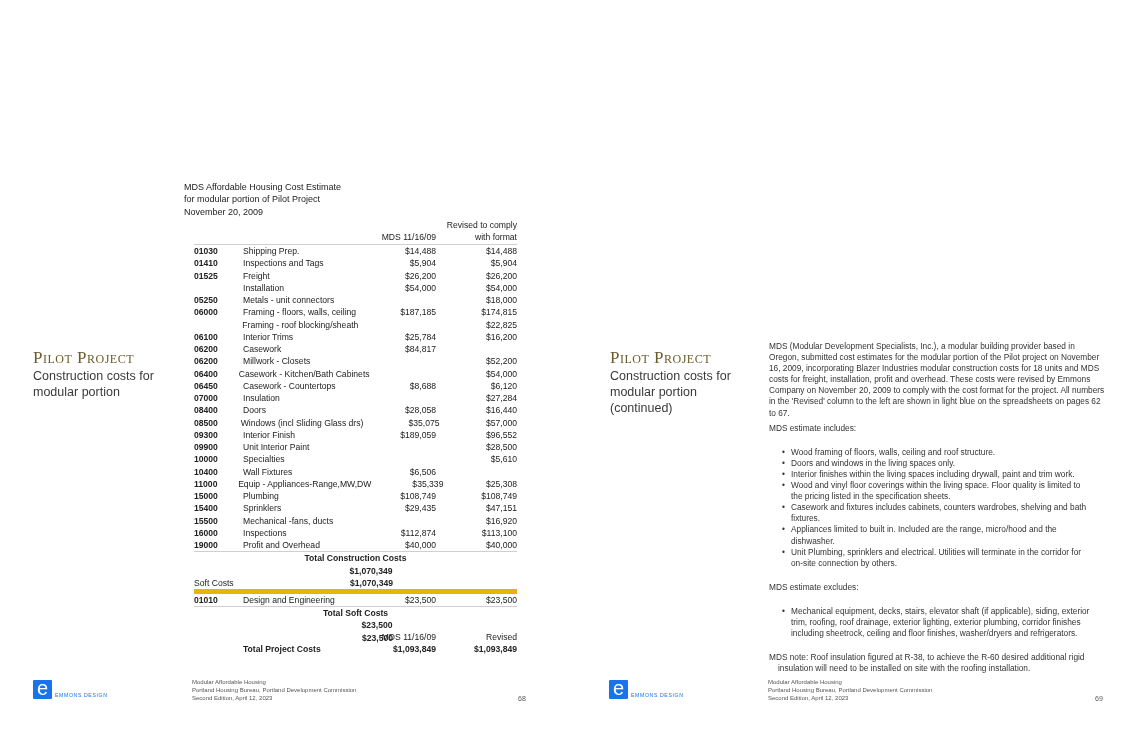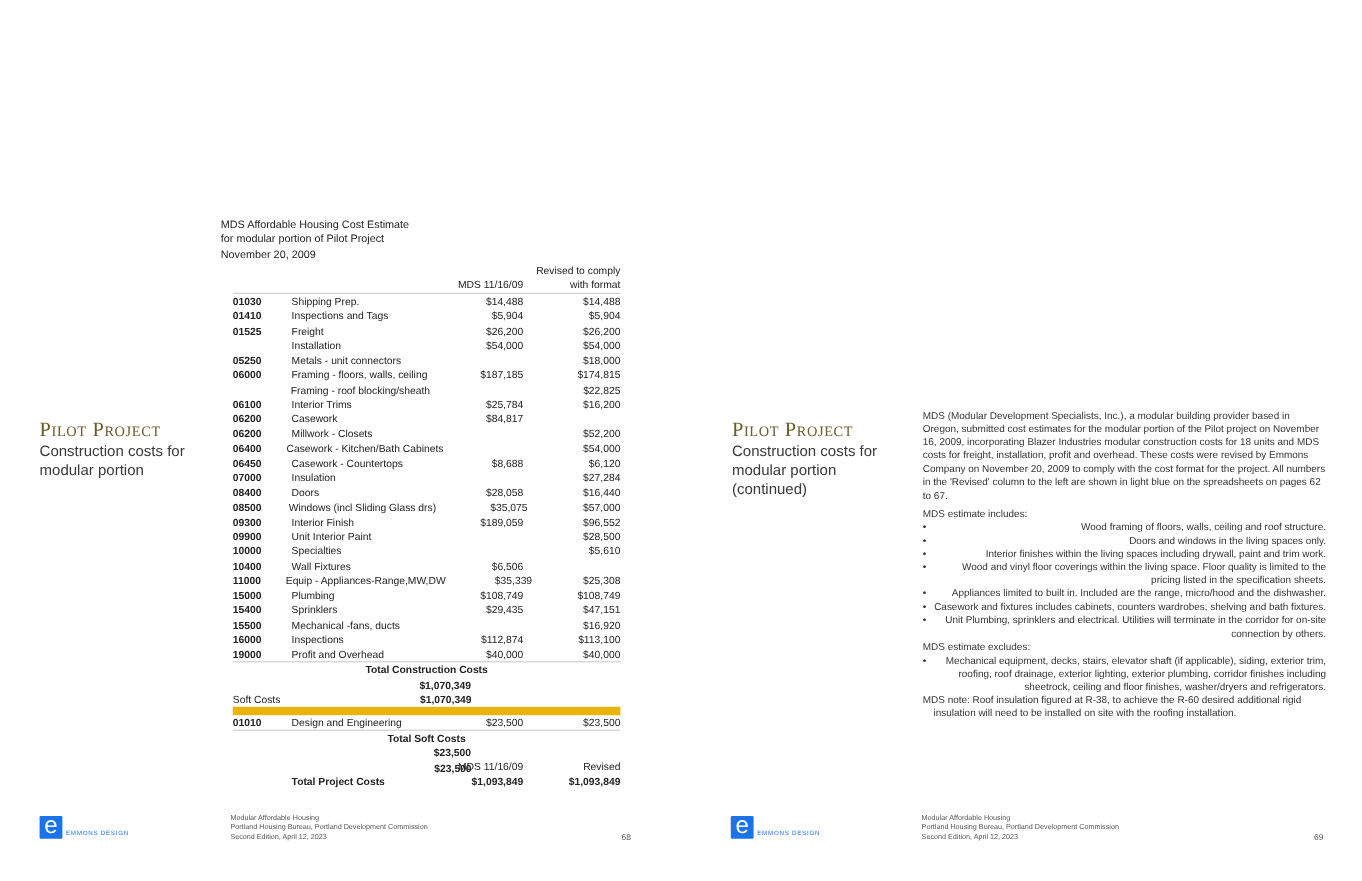--- a/index.html
+++ b/index.html
@@ -21,27 +21,27 @@
   .cost-table { position: absolute; left: 194px; top: 220px; width: 323px; font-size: 8.6px; color: #222; }
   .row { display: flex; height: 12.25px; line-height: 12.25px; align-items: center; }
   .c-code { width: 49px; font-weight: bold; }
   .c-desc { flex: 1; white-space: nowrap; }
   .c-a { width: 80px; text-align: right; padding-right: 6px; }
   .c-b { width: 75px; text-align: right; }
   .head-row { height: auto; line-height: 11.5px; align-items: flex-end; border-bottom: 1px solid #cfcfcf; padding-bottom: 1px; }
   .bold { font-weight: bold; }
   .total-row { border-top: 1px solid #cfcfcf; flex-direction: column; }
   .gap { height: 12px; }
-  .section-label { border-bottom: 7px solid #eab308; }
+  .section-label { border-bottom: 5px solid #eab308; }
   .proj-head { height: 12px; }
 
   .body-text { position: absolute; left: 769px; top: 341px; width: 336px; font-size: 8.3px; line-height: 11.1px; color: #333; }
   .body-text p { margin: 0 0 4px 0; }
   .body-text .lead { margin: 0; }
-  .body-text ul { list-style: none; margin: 0; padding: 0; text-align: right; }
+  .body-text ul { list-style: none; margin: 13px; padding: 0; }
   .body-text li { position: relative; padding-left: 9px; }
   .body-text li::before { content: "•"; position: absolute; left: 0; top: 0; }
   .body-text .note { padding-left: 9px; text-indent: -9px; }
 
   .footer-logo { position: absolute; top: 680px; display: flex; align-items: flex-end; }
   .logo-box { width: 19px; height: 19px; background: #1a73e8; color: #fff; font-size: 20px; line-height: 16px;
               text-align: center; font-family: "Liberation Sans", sans-serif; border-radius: 1px; }
   .logo-text { font-size: 5.2px; color: #1a73e8; letter-spacing: 0.6px; margin-left: 3px; margin-bottom: 1px; }
   #left-logo { left: 33px; }
   #right-logo { left: 609px; }
@@ -291,22 +291,22 @@
 </div>
 
 <div class="body-text">
   <p>MDS (Modular Development Specialists, Inc.), a modular building provider based in Oregon, submitted cost estimates for the modular portion of the Pilot project on November 16, 2009, incorporating Blazer Industries modular construction costs for 18 units and MDS costs for freight, installation, profit and overhead. These costs were revised by Emmons Company on November 20, 2009 to comply with the cost format for the project. All numbers in the 'Revised' column to the left are shown in light blue on the spreadsheets on pages 62 to 67.</p>
   <div class="lead">MDS estimate includes:</div>
   <ul id="includes-list">
       <li>Wood framing of floors, walls, ceiling and roof structure.</li>
       <li>Doors and windows in the living spaces only.</li>
       <li>Interior finishes within the living spaces including drywall, paint and trim work.</li>
       <li>Wood and vinyl floor coverings within the living space. Floor quality is limited to the pricing listed in the specification sheets.</li>
+      <li>Casework and fixtures includes cabinets, counters wardrobes, shelving and bath fixtures.</li>
       <li>Appliances limited to built in. Included are the range, micro/hood and the dishwasher.</li>
-      <li>Casework and fixtures includes cabinets, counters wardrobes, shelving and bath fixtures.</li>
       <li>Unit Plumbing, sprinklers and electrical. Utilities will terminate in the corridor for on-site connection by others.</li>
     </ul>
   <div class="lead">MDS estimate excludes:</div>
   <ul id="excludes-list">
       <li>Mechanical equipment, decks, stairs, elevator shaft (if applicable), siding, exterior trim, roofing, roof drainage, exterior lighting, exterior plumbing, corridor finishes including sheetrock, ceiling and floor finishes, washer/dryers and refrigerators.</li>
     </ul>
   <div class="note">MDS note: Roof insulation figured at R-38, to achieve the R-60 desired additional rigid insulation will need to be installed on site with the roofing installation.</div>
 </div>
 
 <div class="footer-logo" id="right-logo">

